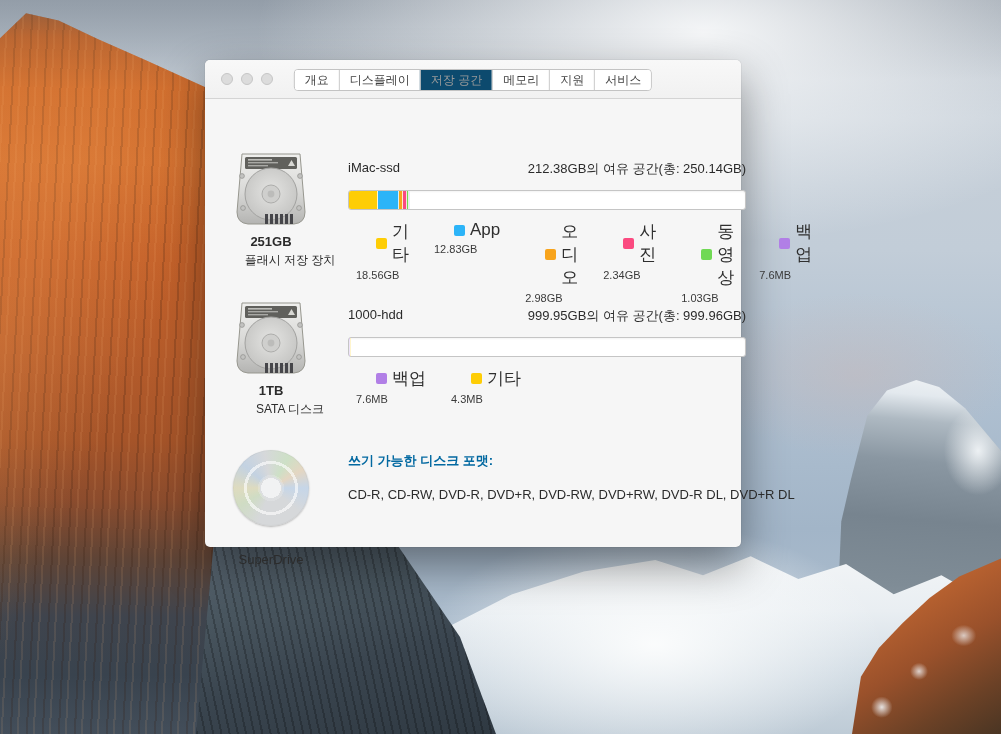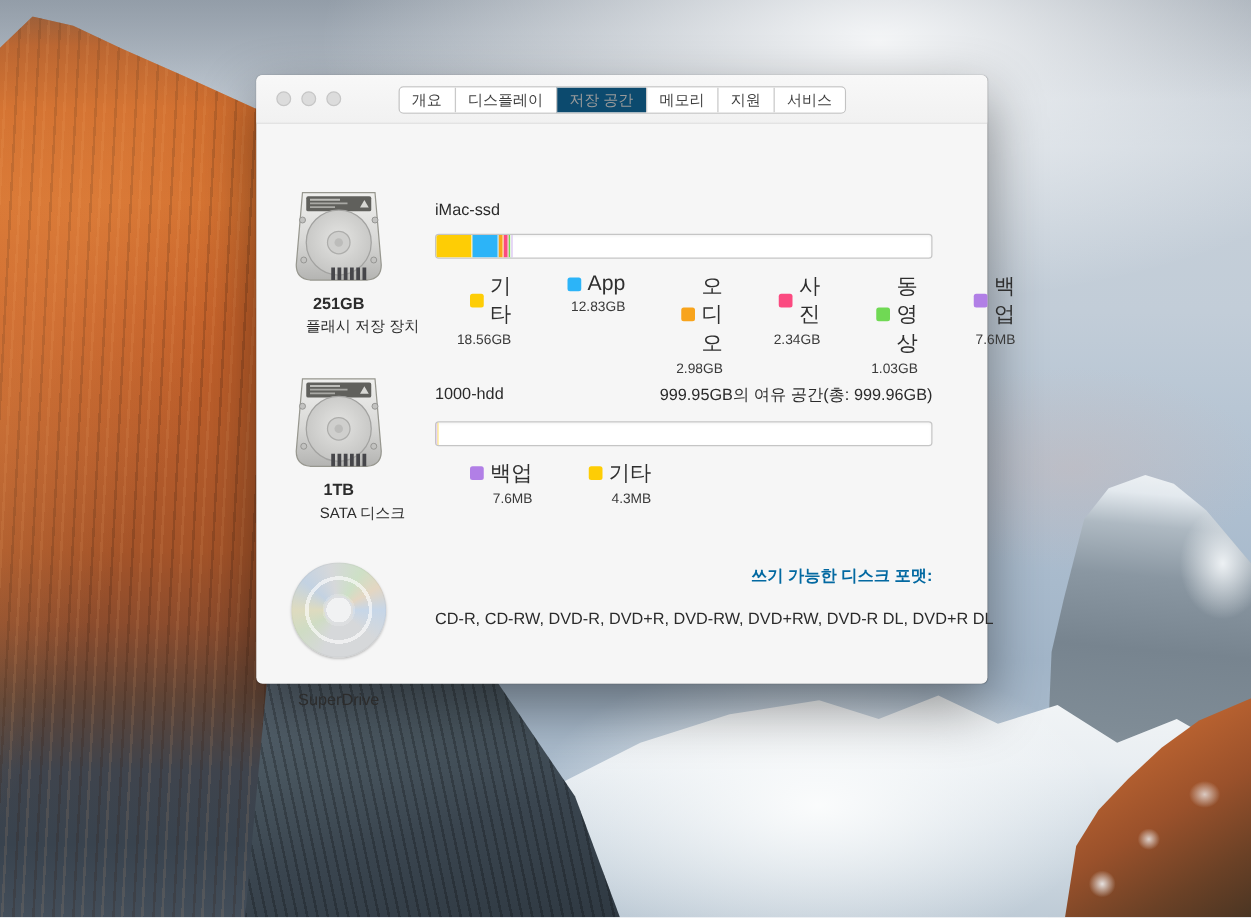--- a/index.html
+++ b/index.html
@@ -39,39 +39,39 @@
     background:repeating-linear-gradient(93deg,rgba(50,25,12,.20) 0 2px,rgba(0,0,0,0) 2px 7px,rgba(255,190,130,.10) 7px 9px,rgba(0,0,0,0) 9px 16px);}
   .cliff-left::after{content:"";position:absolute;inset:0;
     background:linear-gradient(115deg,rgba(255,170,90,.22) 0 28%,rgba(0,0,0,0) 55%);}
   .cliff-mid{left:196px;top:540px;width:300px;height:194px;
     clip-path:polygon(6% 0,66% 0,88% 50%,100% 100%,0 100%);
     background:linear-gradient(165deg,#5d6a76 0%,#49565f 30%,#3a454f 60%,#2f3942 100%);}
   .cliff-mid::before{content:"";position:absolute;inset:0;
     background:repeating-linear-gradient(78deg,rgba(0,0,0,.22) 0 2px,rgba(0,0,0,0) 2px 8px);}
 
   
-  .window{position:absolute;left:205px;top:60px;width:585px;height:487px;background:#f6f6f6;
+  .window{position:absolute;left:205px;top:60px;width:536px;height:487px;background:#f6f6f6;
     border-radius:5px;box-shadow:0 18px 45px rgba(0,0,0,.42),0 0 1px rgba(0,0,0,.35);}
   .titlebar{position:relative;height:38px;border-bottom:1px solid #d4d4d4;border-radius:5px 5px 0 0;
     background:linear-gradient(#f8f8f8,#f1f1f1);}
   .lights{position:absolute;left:16px;top:13px;display:flex;gap:8px;}
   .light{width:12px;height:12px;border-radius:50%;background:#dcdcdc;border:1px solid #c6c6c6;box-sizing:border-box;}
   .tabs{position:absolute;left:50%;top:9px;transform:translateX(-50%);display:flex;
     border:1px solid #c3c3c3;border-radius:4px;overflow:hidden;background:#fff;}
   .tab{padding:3px 10px;font-size:12px;line-height:14px;color:#3f3f3f;border-left:1px solid #c9c9c9;background:#fff;white-space:nowrap;cursor:default;}
   .tab:first-child{border-left:none;}
   .tab.active{background:#0c4a6e;color:#9a9a9a;}
 
   .content{position:relative;width:100%;height:449px;}
   .icon-col{position:absolute;width:132px;text-align:center;}
   .cap{font-size:13px;font-weight:bold;color:#2c2c2c;}
   .kind{font-size:12px;color:#2c2c2c;margin-top:3px;padding-left:38px;}
   .drive-name-caption{font-size:13px;color:#2c2c2c;}
 
-  .body-col{position:absolute;left:143px;width:398px;text-align:right;}
+  .body-col{position:absolute;left:143px;width:398px;}
   .drive-head{display:flex;justify-content:space-between;font-size:13px;color:#2b2b2b;}
   .bar{margin-top:12px;height:20px;background:#fff;border:1px solid #c5c5c5;border-radius:3px;
     overflow:hidden;display:flex;box-sizing:border-box;box-shadow:inset 0 1px 2px rgba(0,0,0,.05);}
   .seg{height:100%;border-right:1px solid rgba(255,255,255,.8);box-sizing:border-box;}
   .legend{margin-top:10px;display:flex;}
   .legend-item{margin-right:17px;}
   .li-top{display:flex;align-items:center;gap:5px;font-size:17px;font-weight:normal;color:#2f2f2f;padding-left:28px;}
   .chip{width:11px;height:11px;border-radius:2px;flex:0 0 auto;}
   .li-val{margin-left:8px;margin-top:3px;font-size:11px;color:#3a3a3a;}
 
@@ -153,20 +153,21 @@
               <rect x="58" y="64" width="3" height="10"></rect>
           </g>
         </svg>
         <div class="cap">251GB</div>
         <div class="kind">플래시 저장 장치</div>
       </div>
 
       <div class="body-col" style="top:61px;">
         <div class="drive-head">
           <span>iMac-ssd</span>
+          <span>212.38GB의 여유 공간(총: 250.14GB)</span>
         </div>
         <div class="bar">
           <div class="seg" style="width: 7.42%; background: rgb(254, 205, 5);"></div>
           <div class="seg" style="width: 5.13%; background: rgb(44, 180, 248);"></div>
           <div class="seg" style="width: 1.19%; background: rgb(248, 164, 28);"></div>
           <div class="seg" style="width: 0.94%; background: rgb(251, 74, 128);"></div>
           <div class="seg" style="width: 0.41%; background: rgb(112, 217, 84);"></div>
           <div class="seg" style="width: 0.05%; background: rgb(177, 127, 230);"></div>
         </div>
         <div class="legend">

